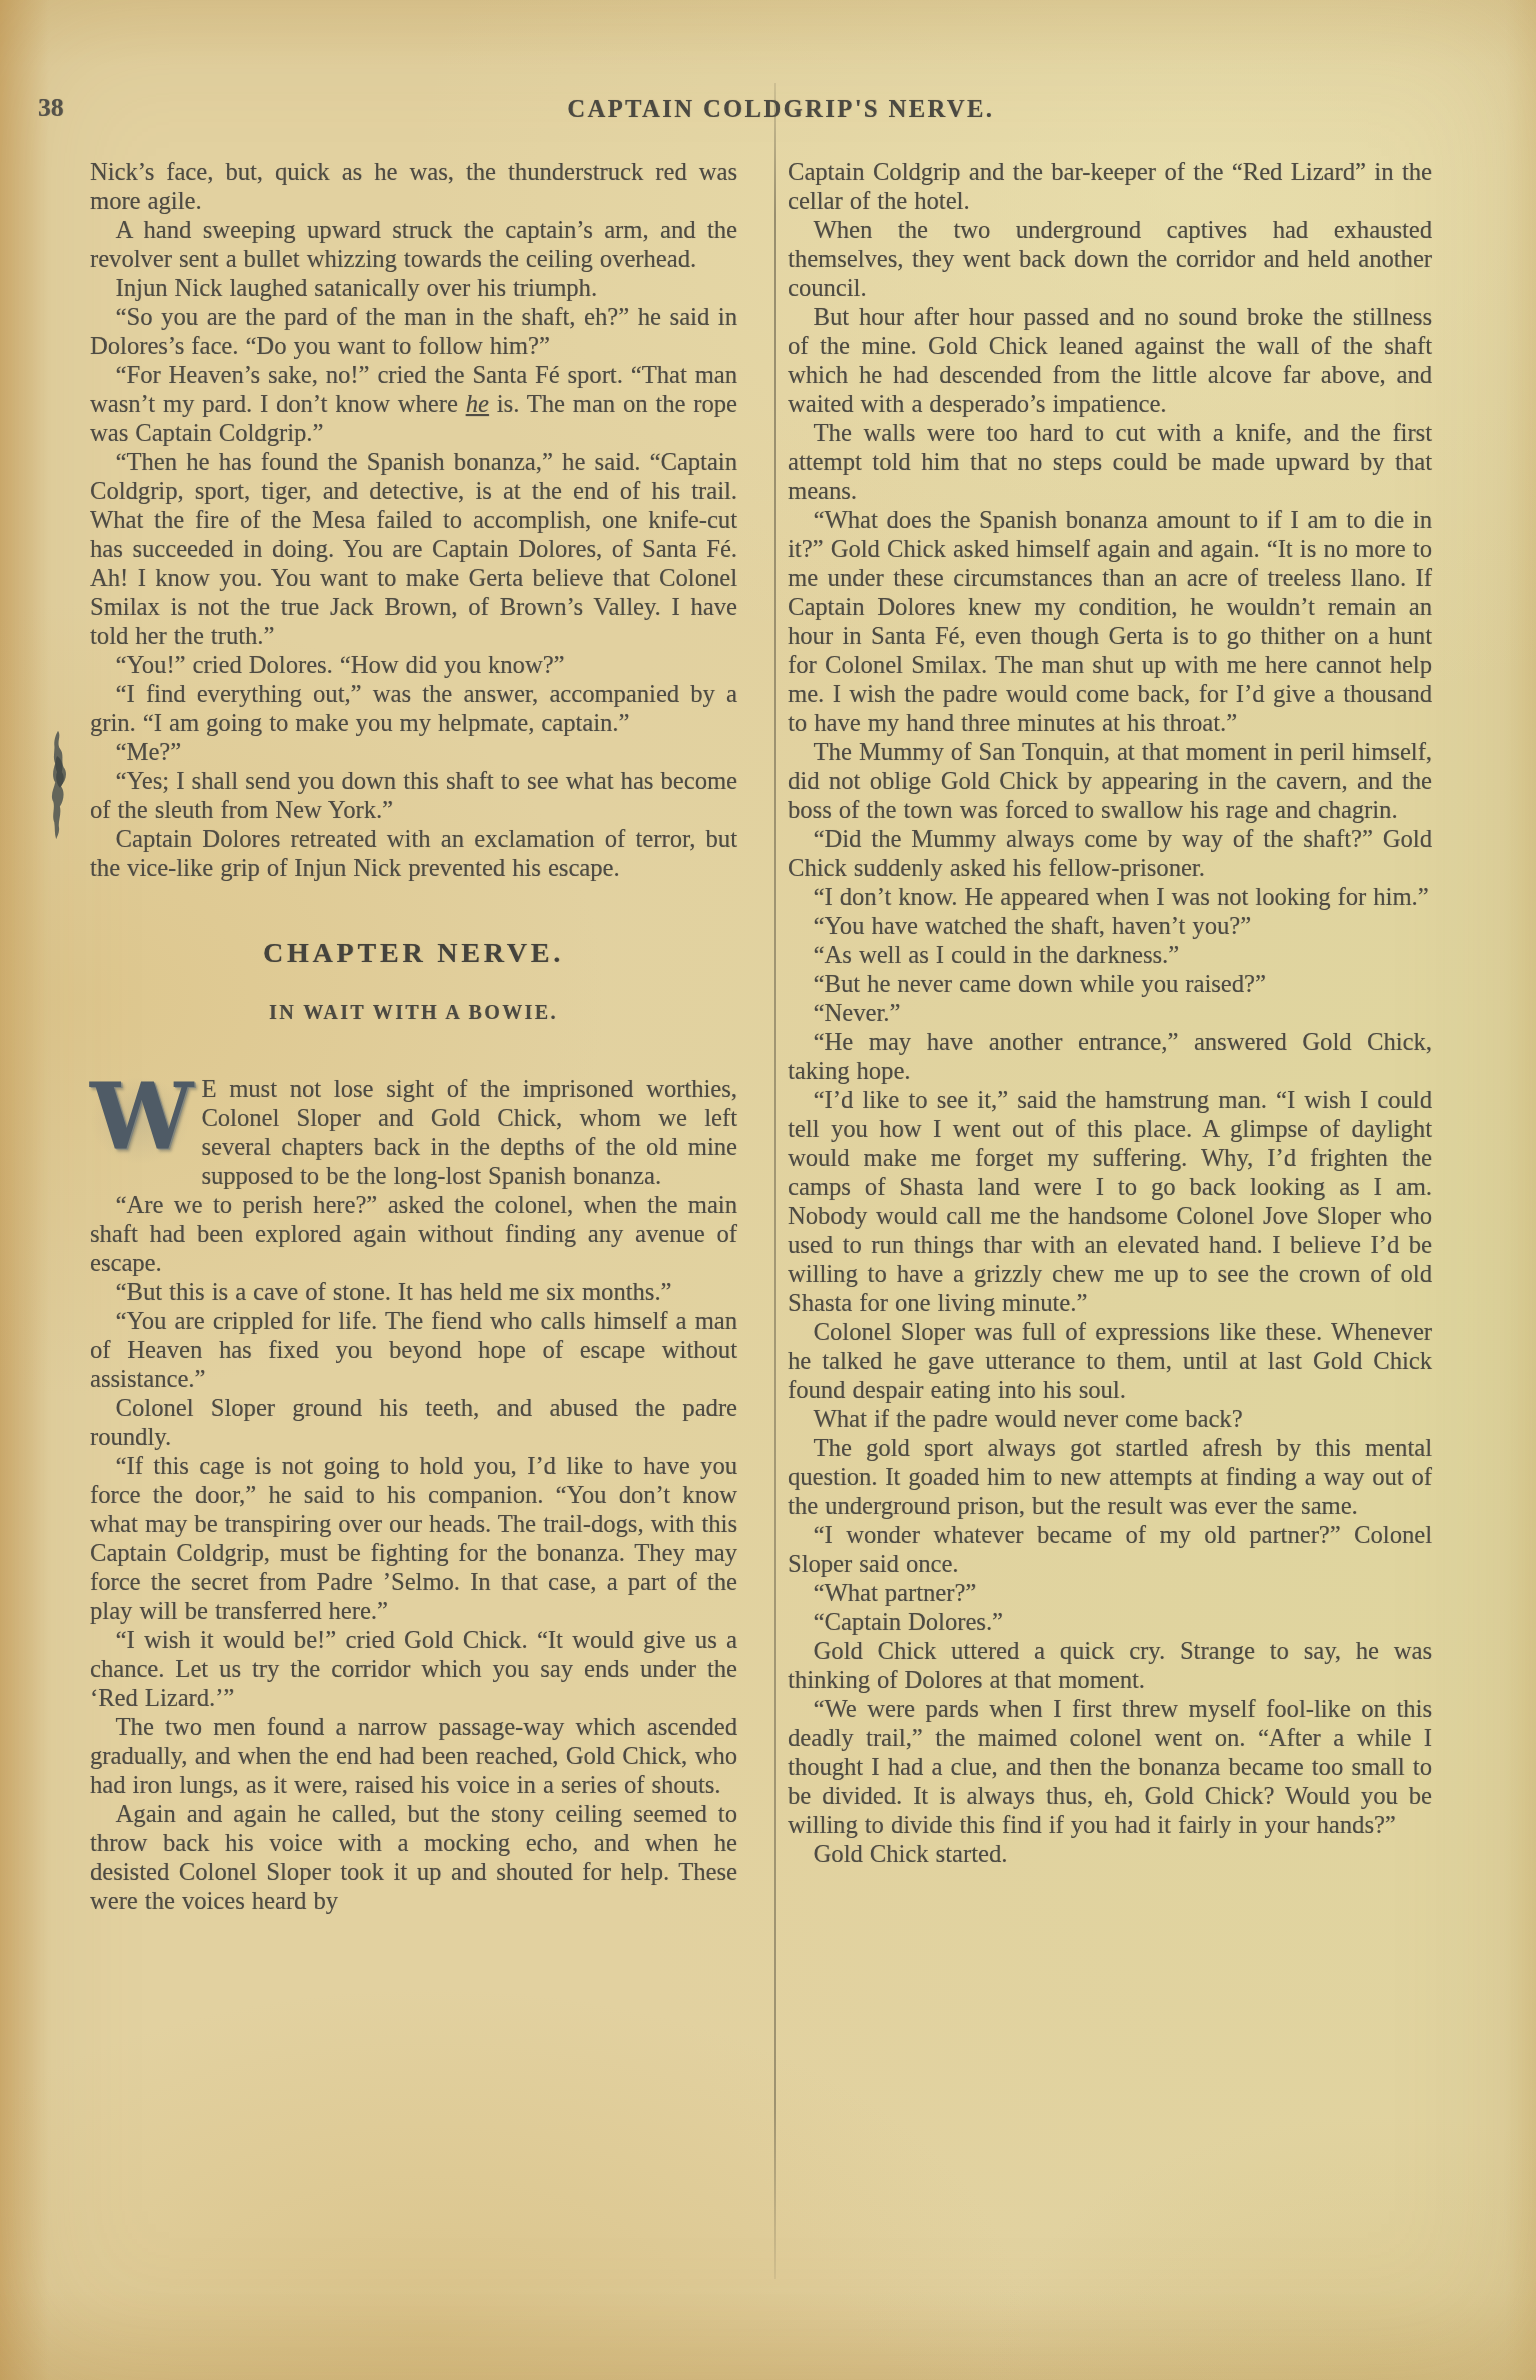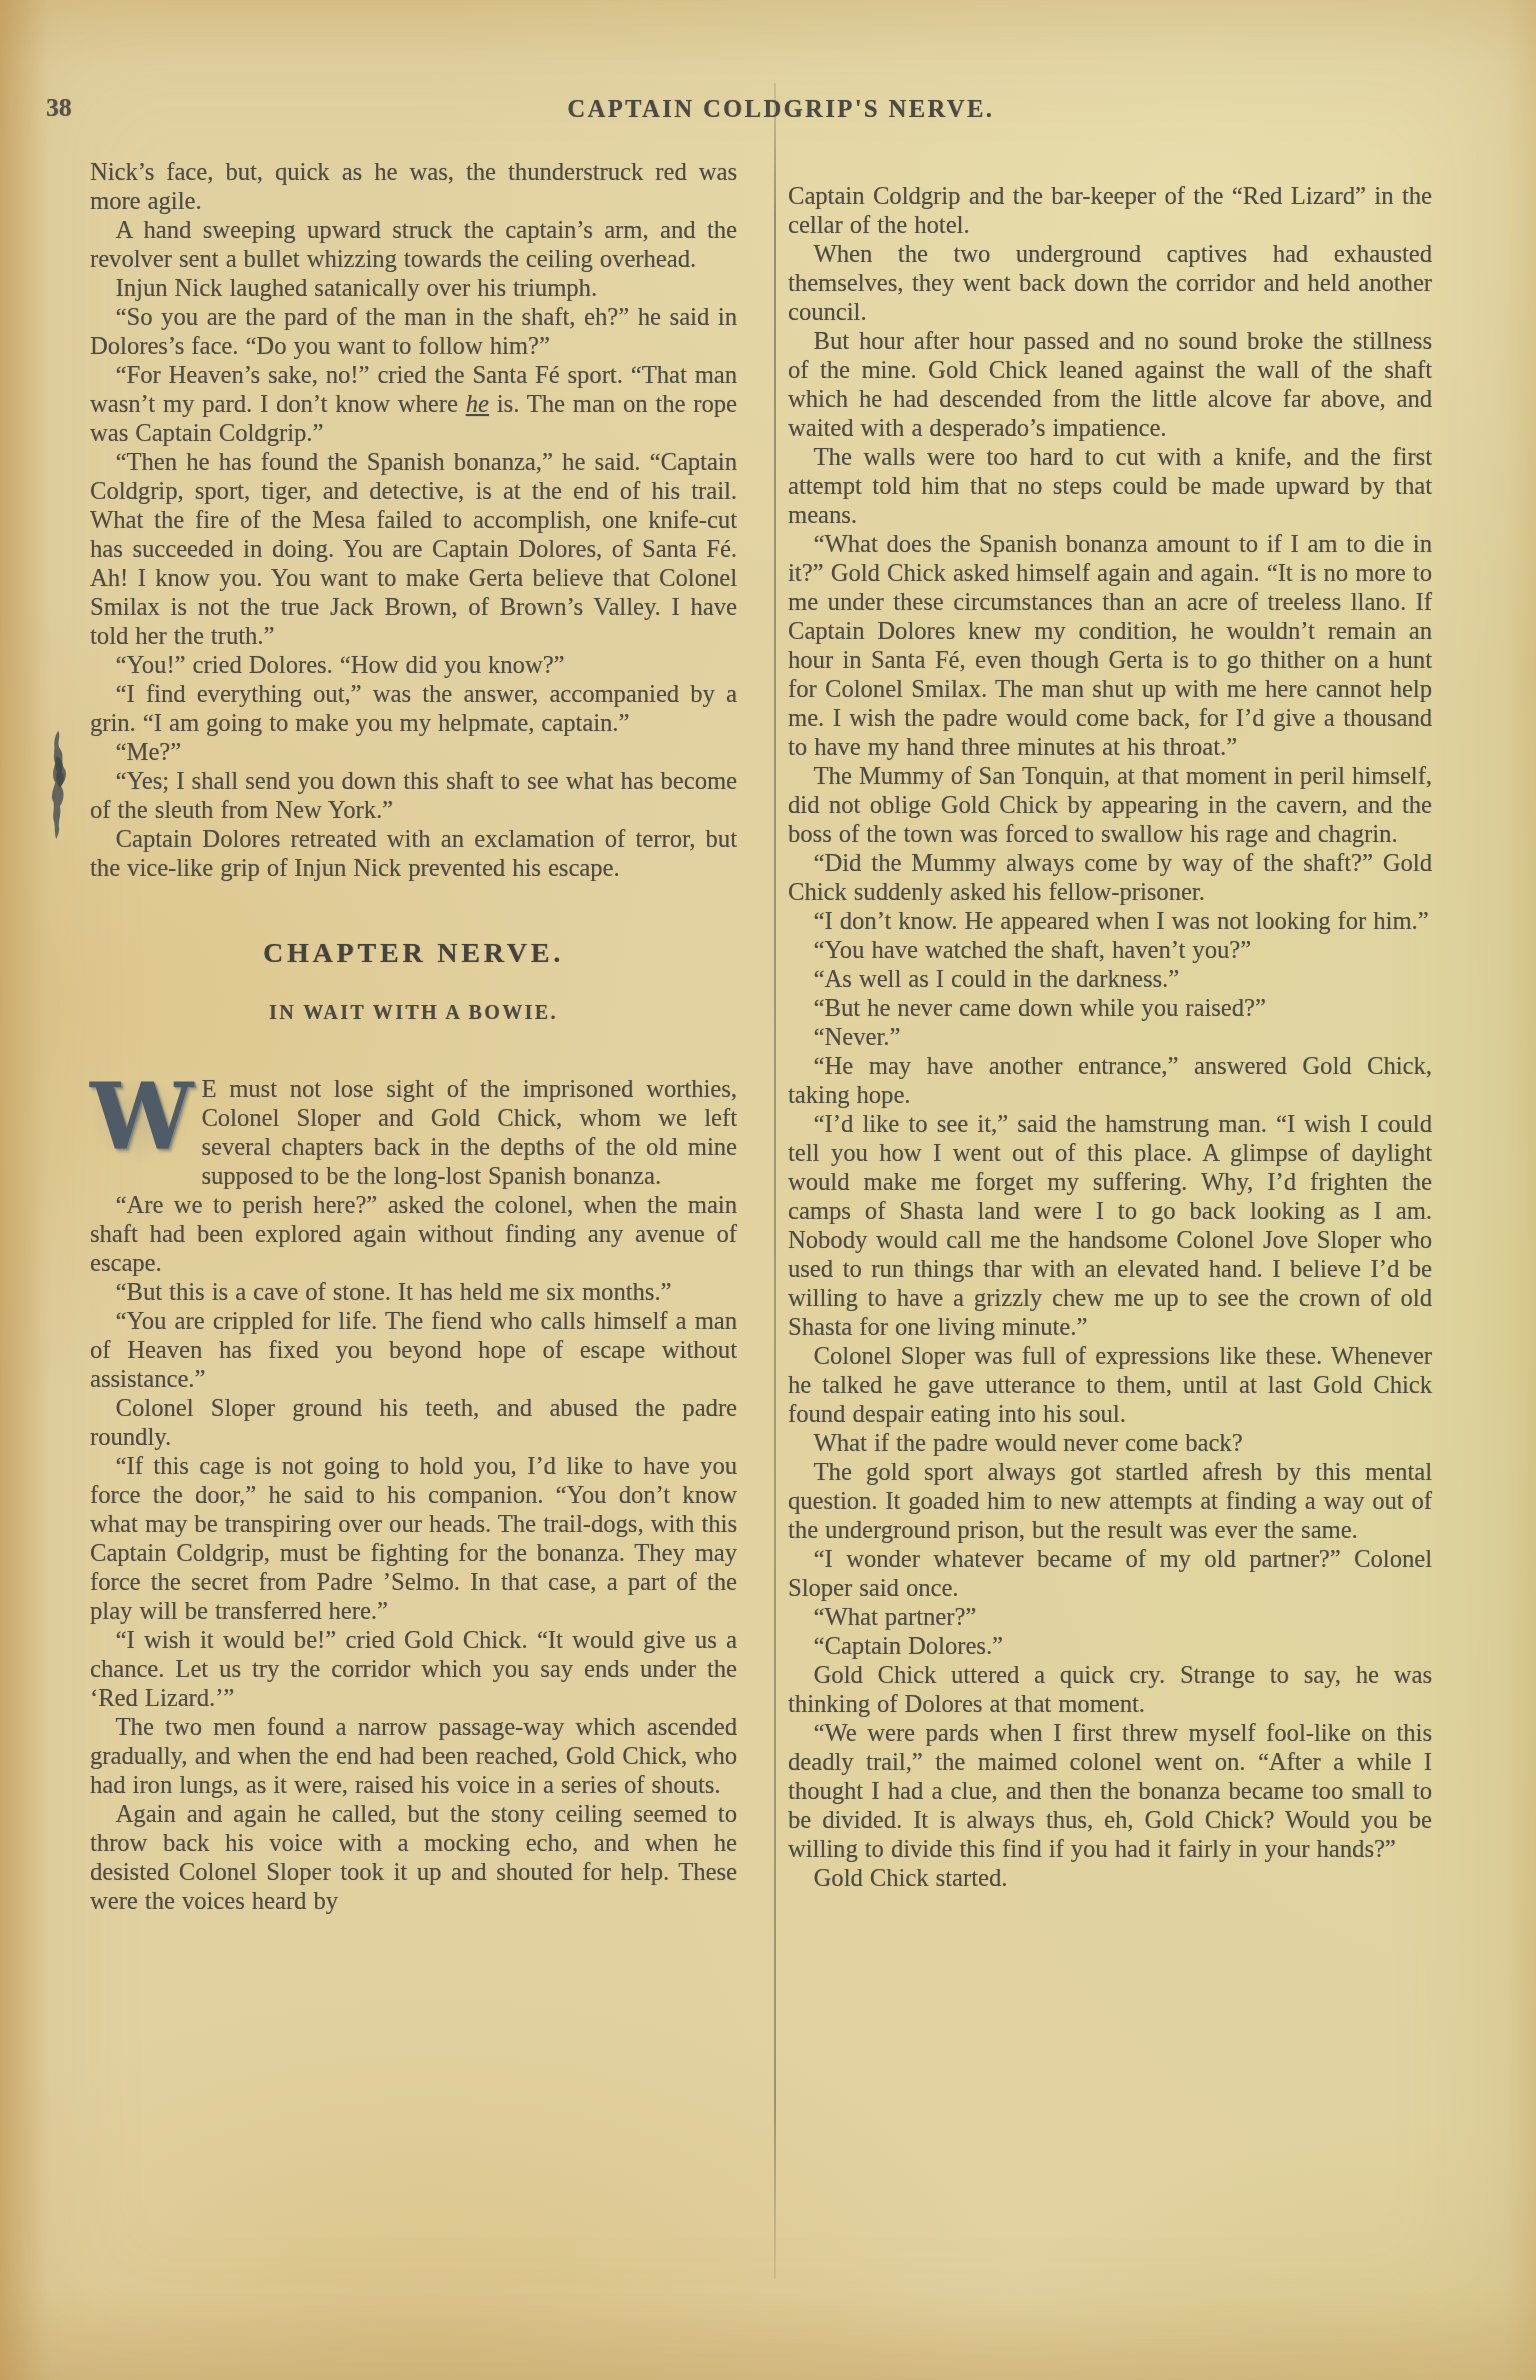--- a/index.html
+++ b/index.html
@@ -17,34 +17,34 @@
       linear-gradient(90deg, rgba(196,152,82,.6), rgba(196,152,82,0) 49px),
       linear-gradient(270deg, rgba(203,168,98,.38), rgba(203,168,98,0) 32px),
       linear-gradient(0deg, rgba(198,163,92,.32), rgba(198,163,92,0) 90px),
       linear-gradient(180deg, rgba(208,178,112,.28), rgba(208,178,112,0) 66px),
       #e2d1a0;
     box-shadow: inset 0 0 142px rgba(148,108,48,.22);
     font-family:"Liberation Serif","DejaVu Serif",serif;
     color:#4e4b43;
   }
   .pagenum{
-    position:absolute;left:46px;top:93px;
+    position:absolute;left:38px;top:93px;
     font-size:25.6px;font-weight:bold;color:#55524a;
     text-shadow:0.4px 0.4px 0.8px rgba(80,76,66,.5);
   }
   .runtitle{
     position:absolute;left:24.6px;right:0;top:95px;
     text-align:center;
     font-size:24.6px;font-weight:bold;letter-spacing:2.4px;
     color:#4b4941;
     text-shadow:0.4px 0.4px 0.9px rgba(80,76,66,.5);
   }
   .cols{
     position:absolute;left:90px;top:157px;
-    display:flex;align-items:center;
+    display:flex;align-items:flex-start;
   }
   .col{width:647px;}
   .col.right{width:644px;margin-left:51px;}
   .divider{
     position:absolute;left:774px;top:83px;
     width:1.9px;height:2196px;
     background:linear-gradient(180deg,
       rgba(90,84,66,.15) 0, rgba(90,84,66,.55) 6%,
       rgba(90,84,66,.45) 60%, rgba(90,84,66,.5) 92%,
       rgba(90,84,66,.1) 100%);

